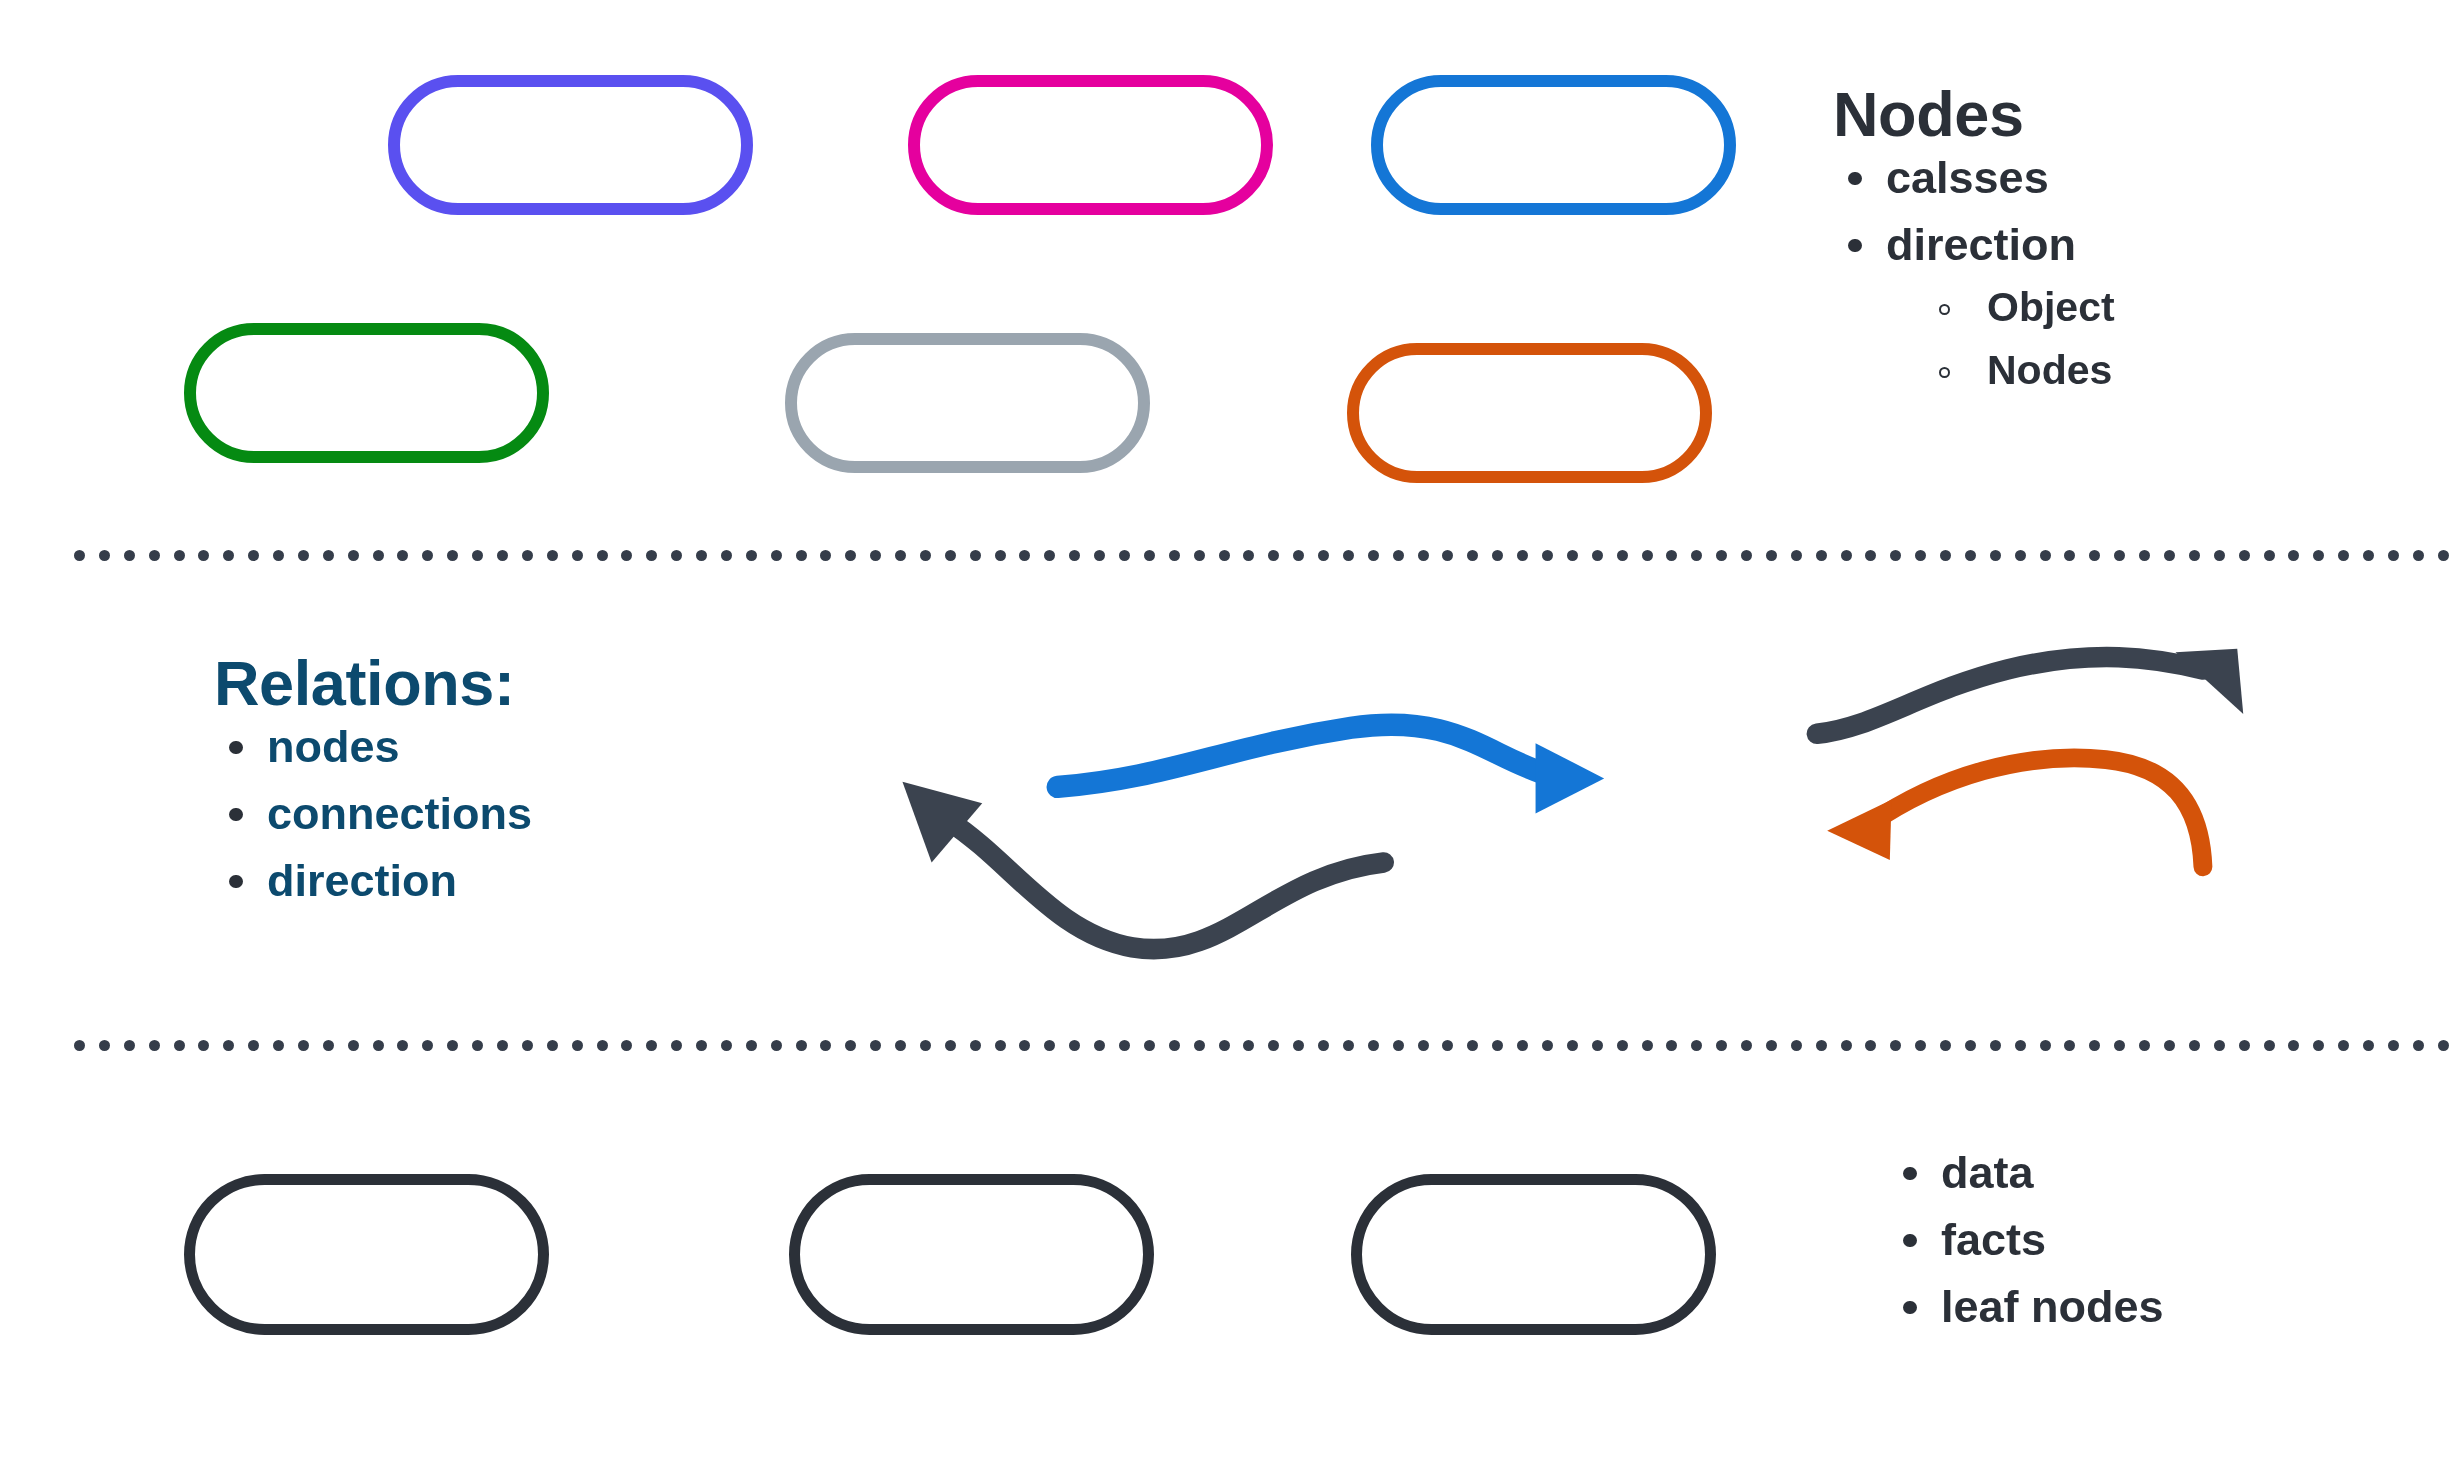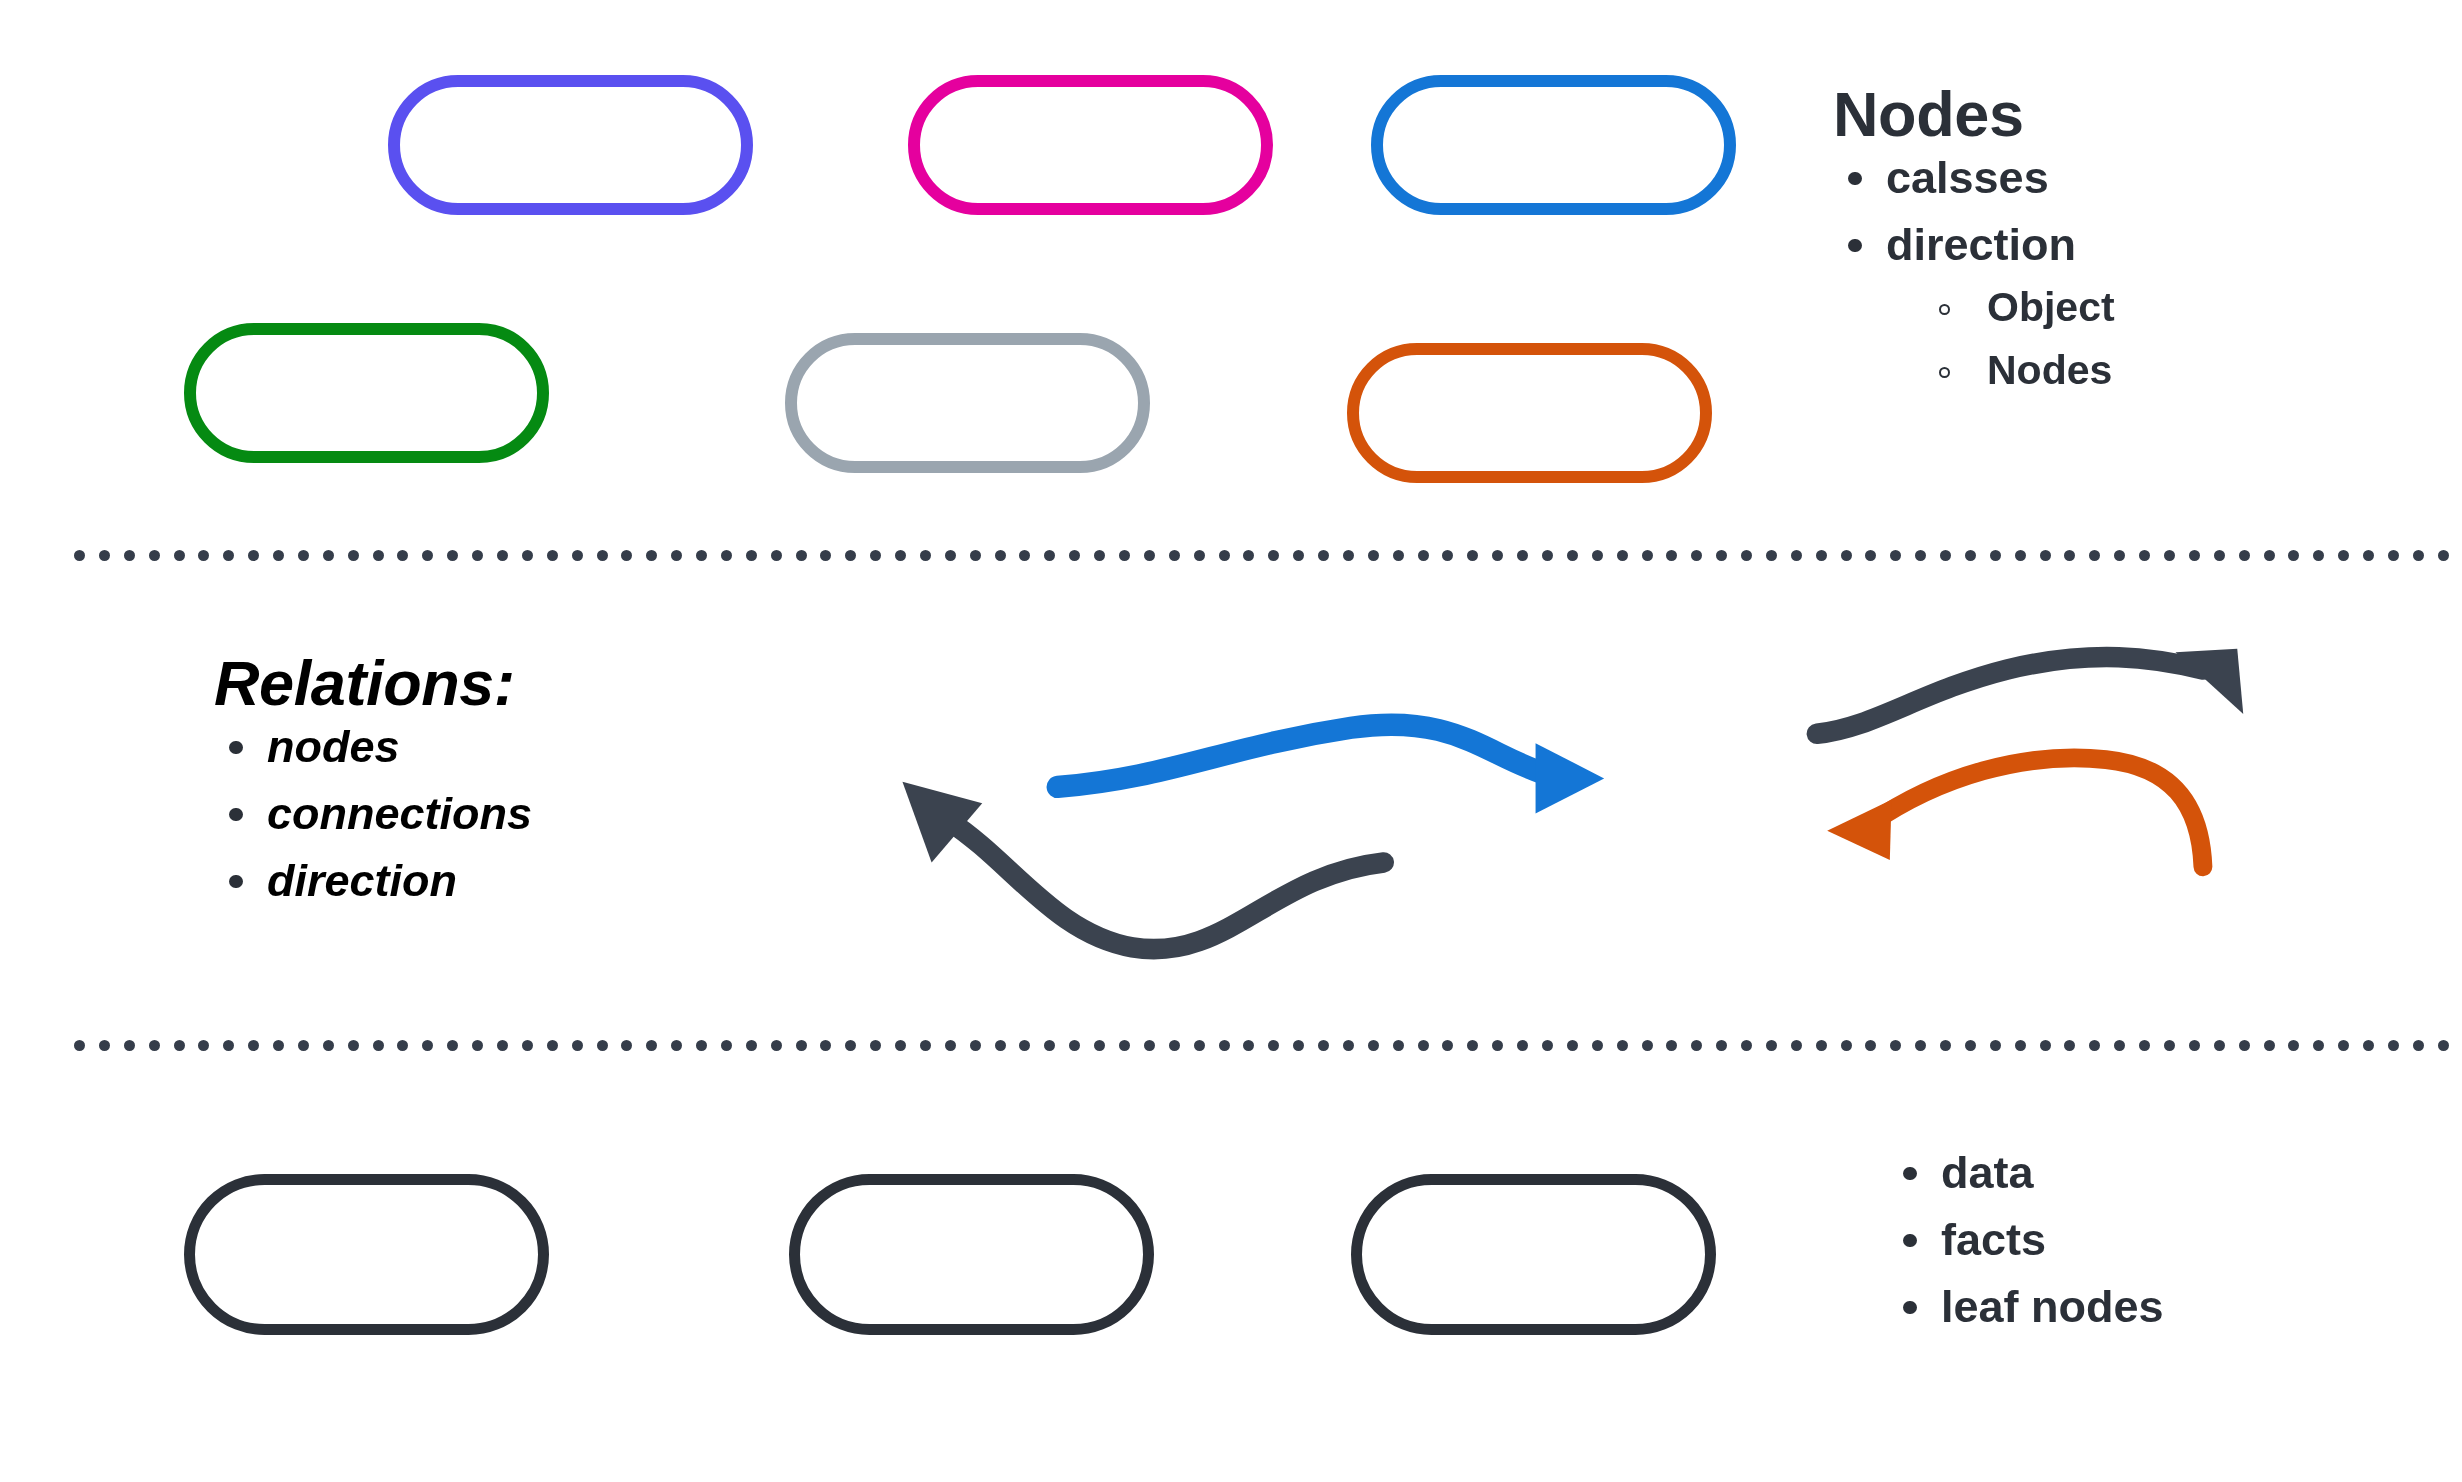--- a/index.html
+++ b/index.html
@@ -238,21 +238,21 @@
       <span class="dot" style="left:2190px;width:11px;height:11px;background:#353d4a;"></span>
       <span class="dot" style="left:2214px;width:11px;height:11px;background:#353d4a;"></span>
       <span class="dot" style="left:2239px;width:11px;height:11px;background:#353d4a;"></span>
       <span class="dot" style="left:2264px;width:11px;height:11px;background:#353d4a;"></span>
       <span class="dot" style="left:2289px;width:11px;height:11px;background:#353d4a;"></span>
       <span class="dot" style="left:2314px;width:11px;height:11px;background:#353d4a;"></span>
       <span class="dot" style="left:2339px;width:11px;height:11px;background:#353d4a;"></span>
       <span class="dot" style="left:2364px;width:11px;height:11px;background:#353d4a;"></span>
     </div>
 
-  <div class="textblock" style="left: 214px; top: 652px; color: #000000; font-style: italic;">
+  <div class="textblock" style="left: 214px; top: 652px; color: #0c4a6e;">
     <div class="tb-title">Relations:</div>
     <ul class="tb-list">
       <li>
         <span class="bullet" style="background: rgb(43, 48, 56);"></span>
         <span>nodes</span>
       </li>
       <li>
         <span class="bullet" style="background: rgb(43, 48, 56);"></span>
         <span>connections</span>
       </li>

